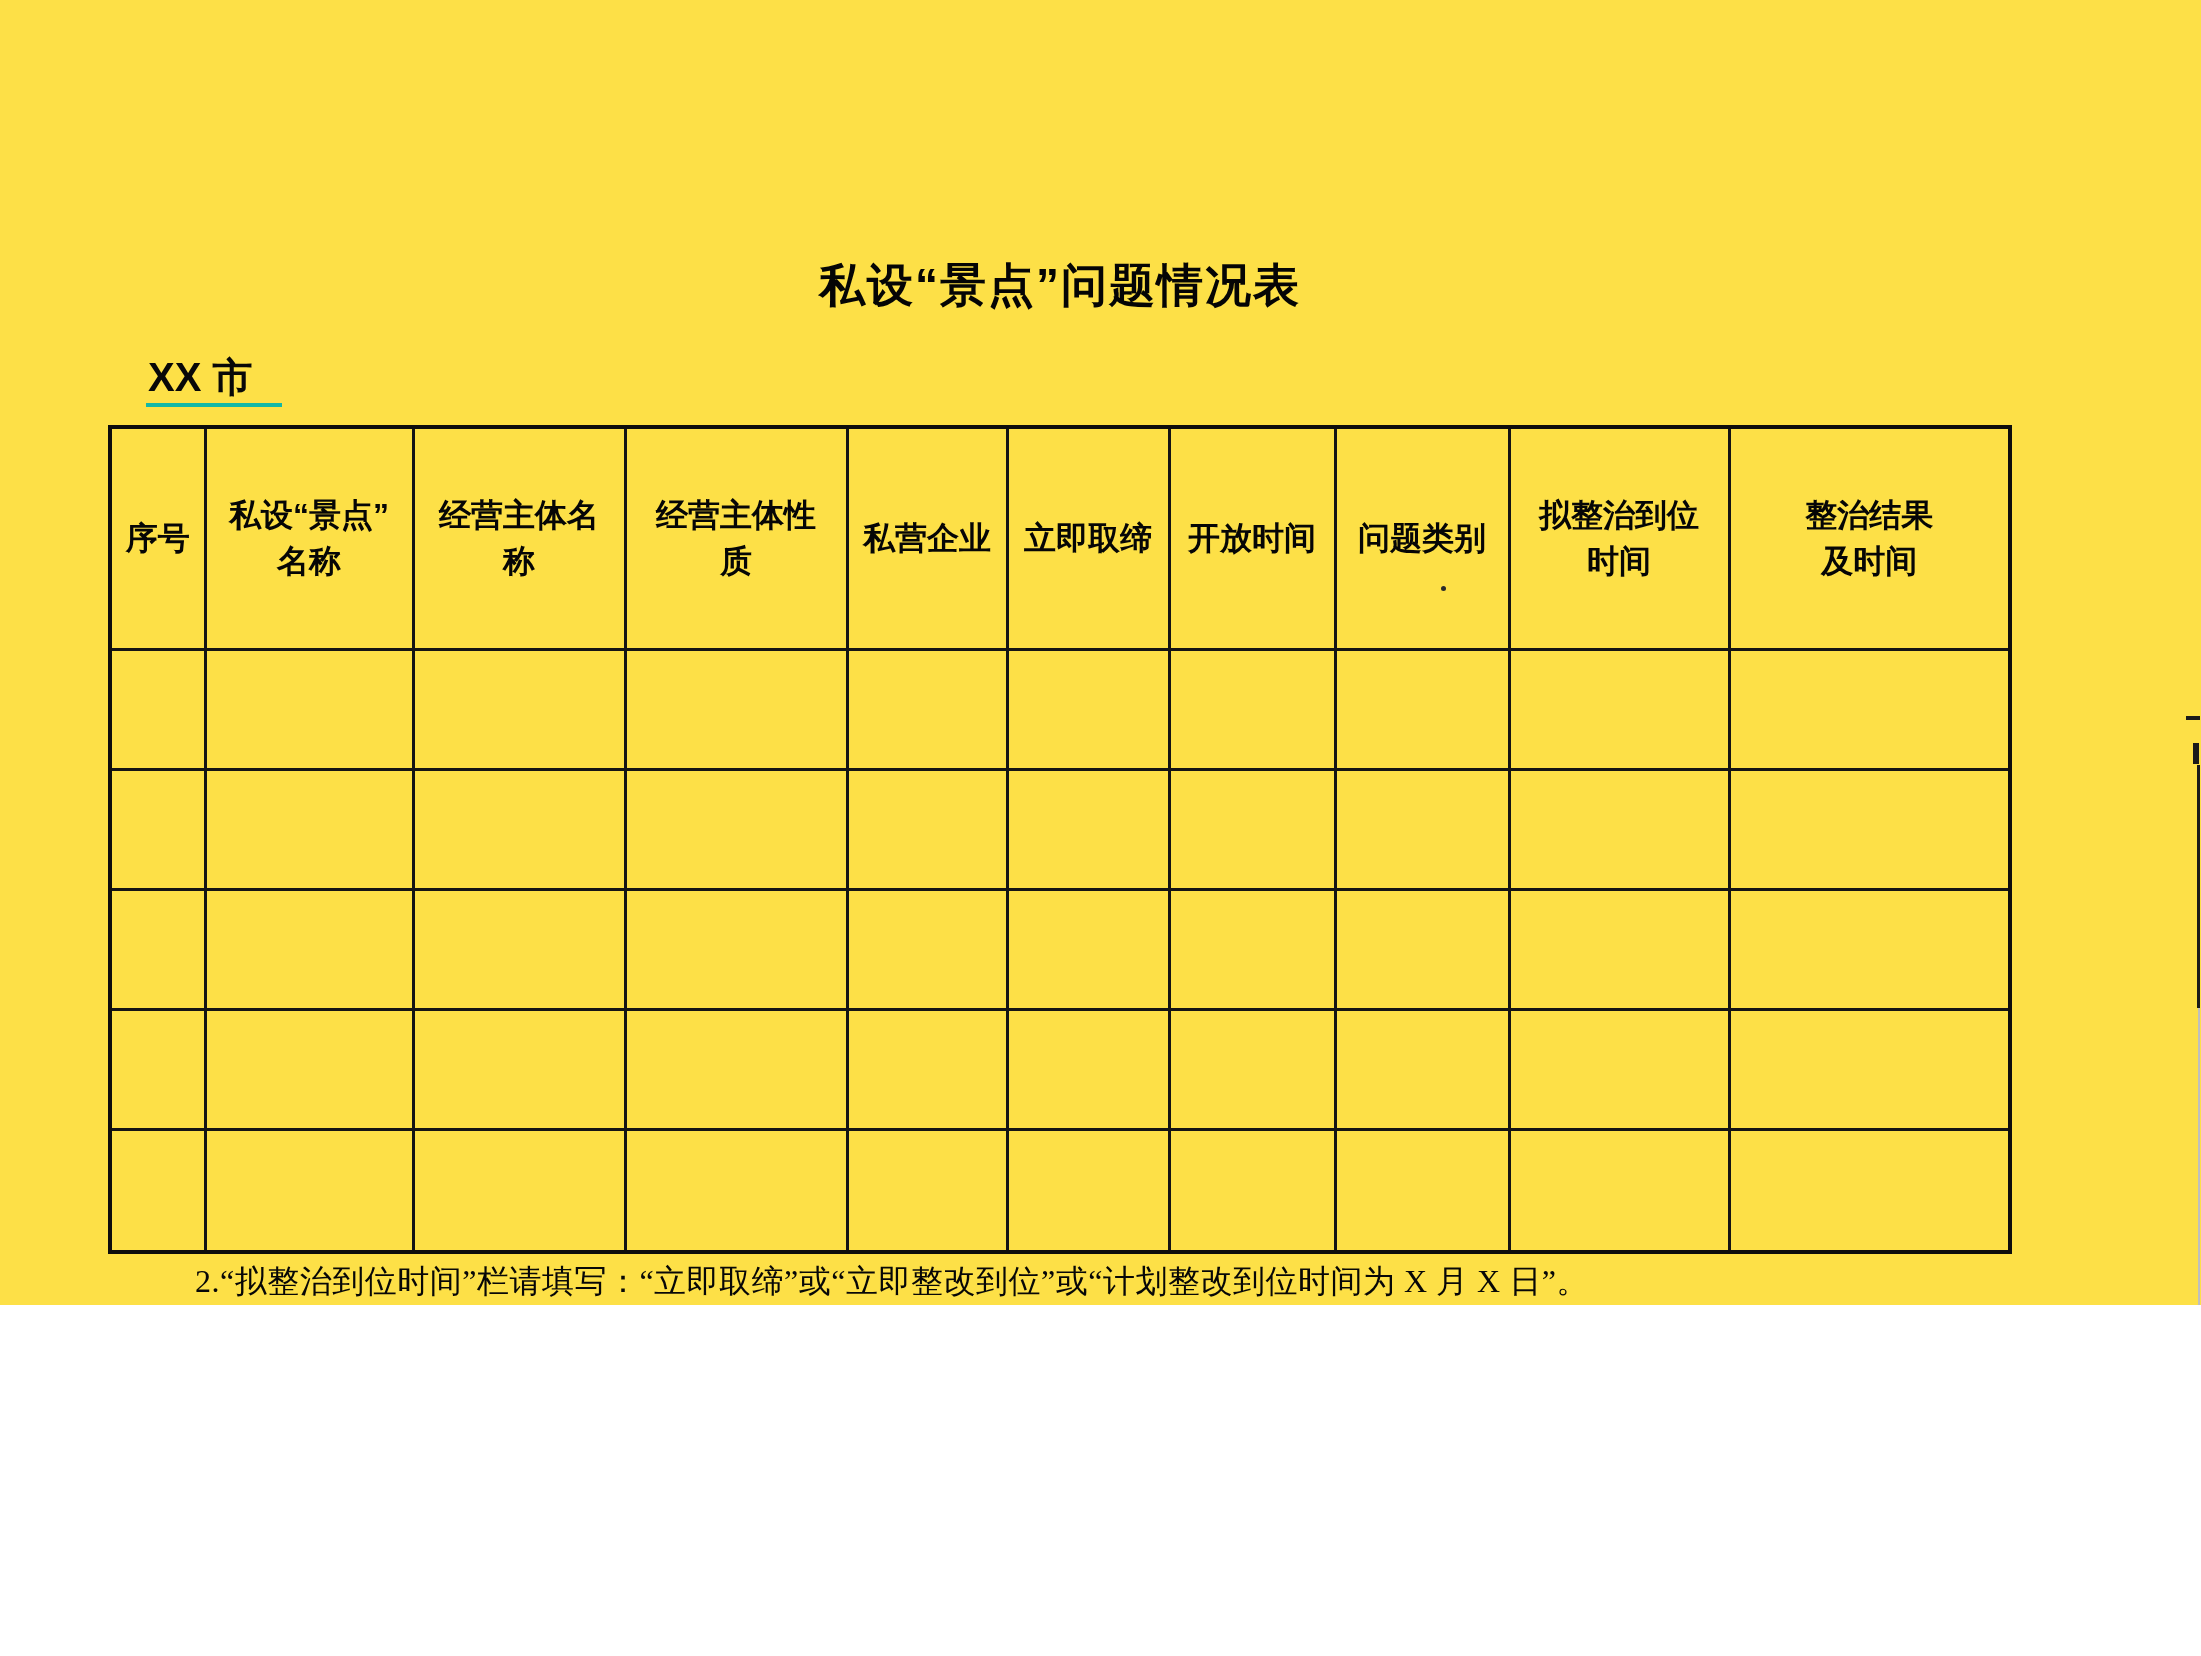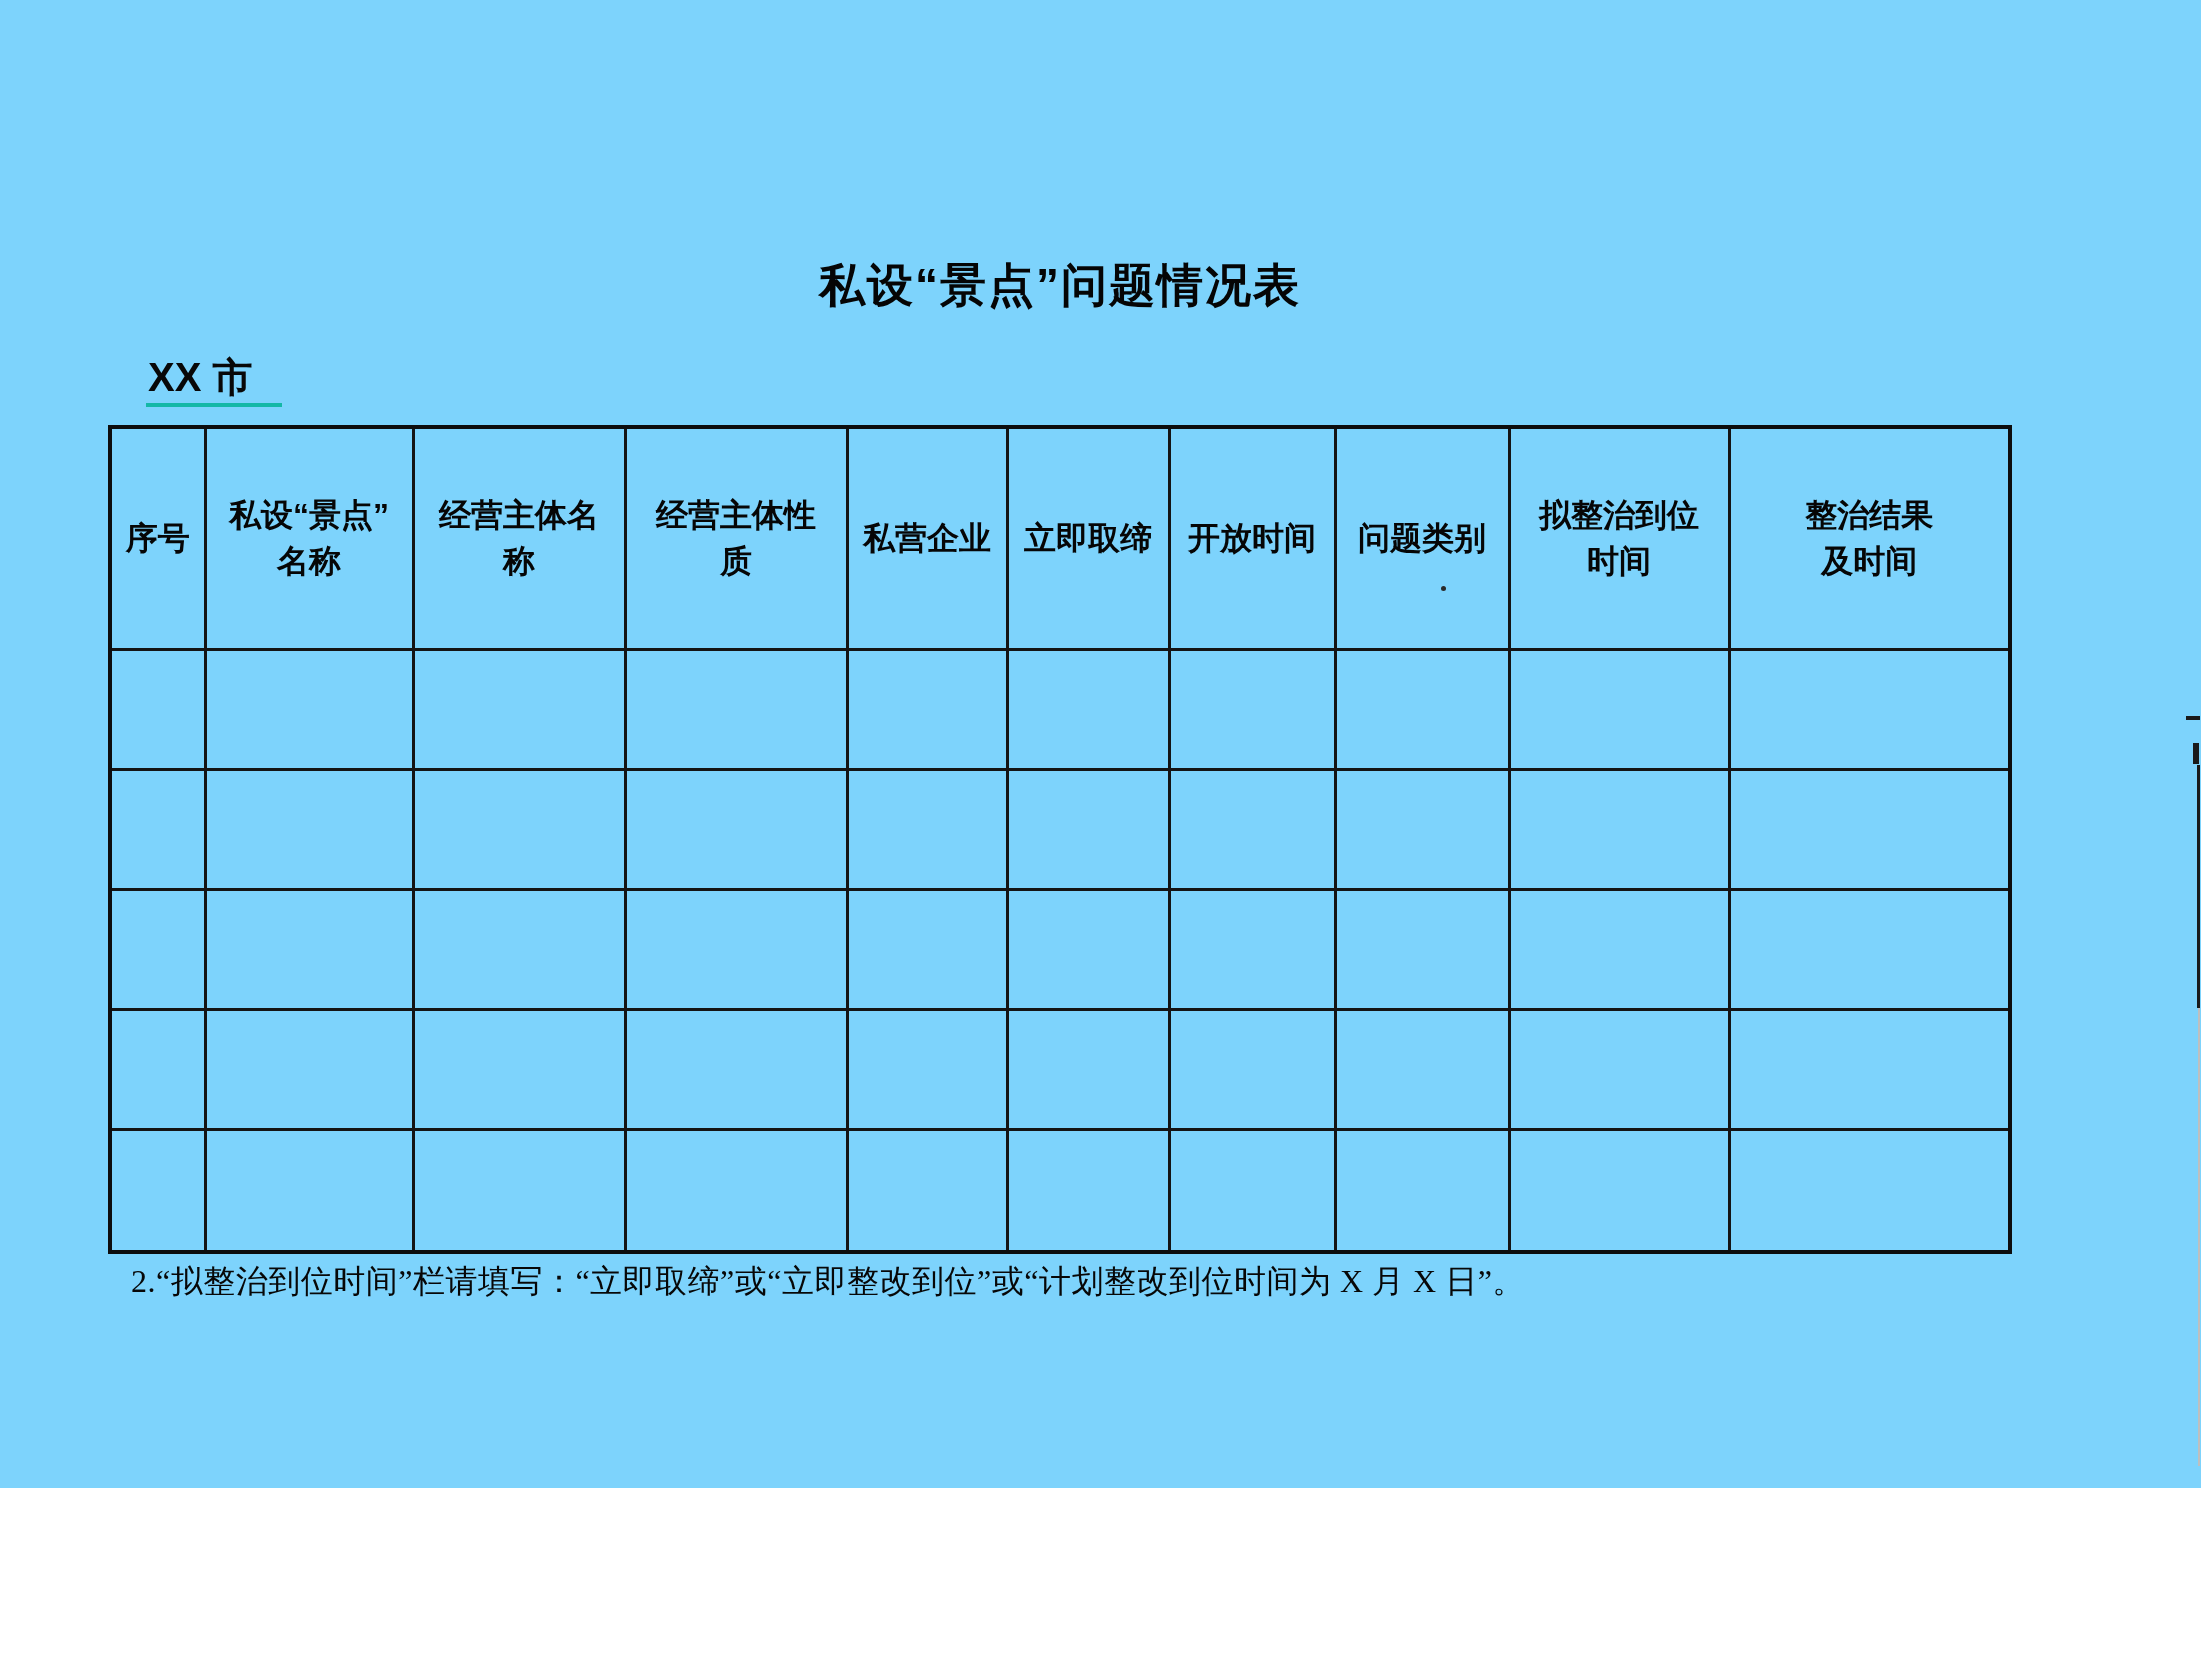--- a/index.html
+++ b/index.html
@@ -3,22 +3,22 @@
 <meta charset="utf-8">
 <style>
   html, body {
     margin: 0;
     padding: 0;
     background: #ffffff;
   }
   .page {
     position: relative;
     width: 2201px;
-    height: 1488px;
-    background: #7dd3fc;
+    height: 1305px;
+    background: #fde047;
     overflow: hidden;
     font-family: "Liberation Serif", serif;
     color: #000;
     text-decoration: underline;
   }
   .doc-title {
     position: absolute;
     left: 110px;
     top: 260px;
     width: 1900px;
@@ -76,21 +76,21 @@
     left: 99px;
     top: 1258px;
     width: 2000px;
     font-family: "Liberation Serif", serif;
     font-size: 32px;
     line-height: 47px;
     color: #070707;
     letter-spacing: 0.5px;
   }
   .note-line-2 {
-    margin-left: 32px;
+    margin-left: 96px;
   }
   .page-number {
     position: absolute;
     left: 104px;
     top: 1496px;
     font-family: "Liberation Serif", serif;
     font-size: 26px;
     letter-spacing: 3px;
     color: #0a0a0a;
     white-space: nowrap;

